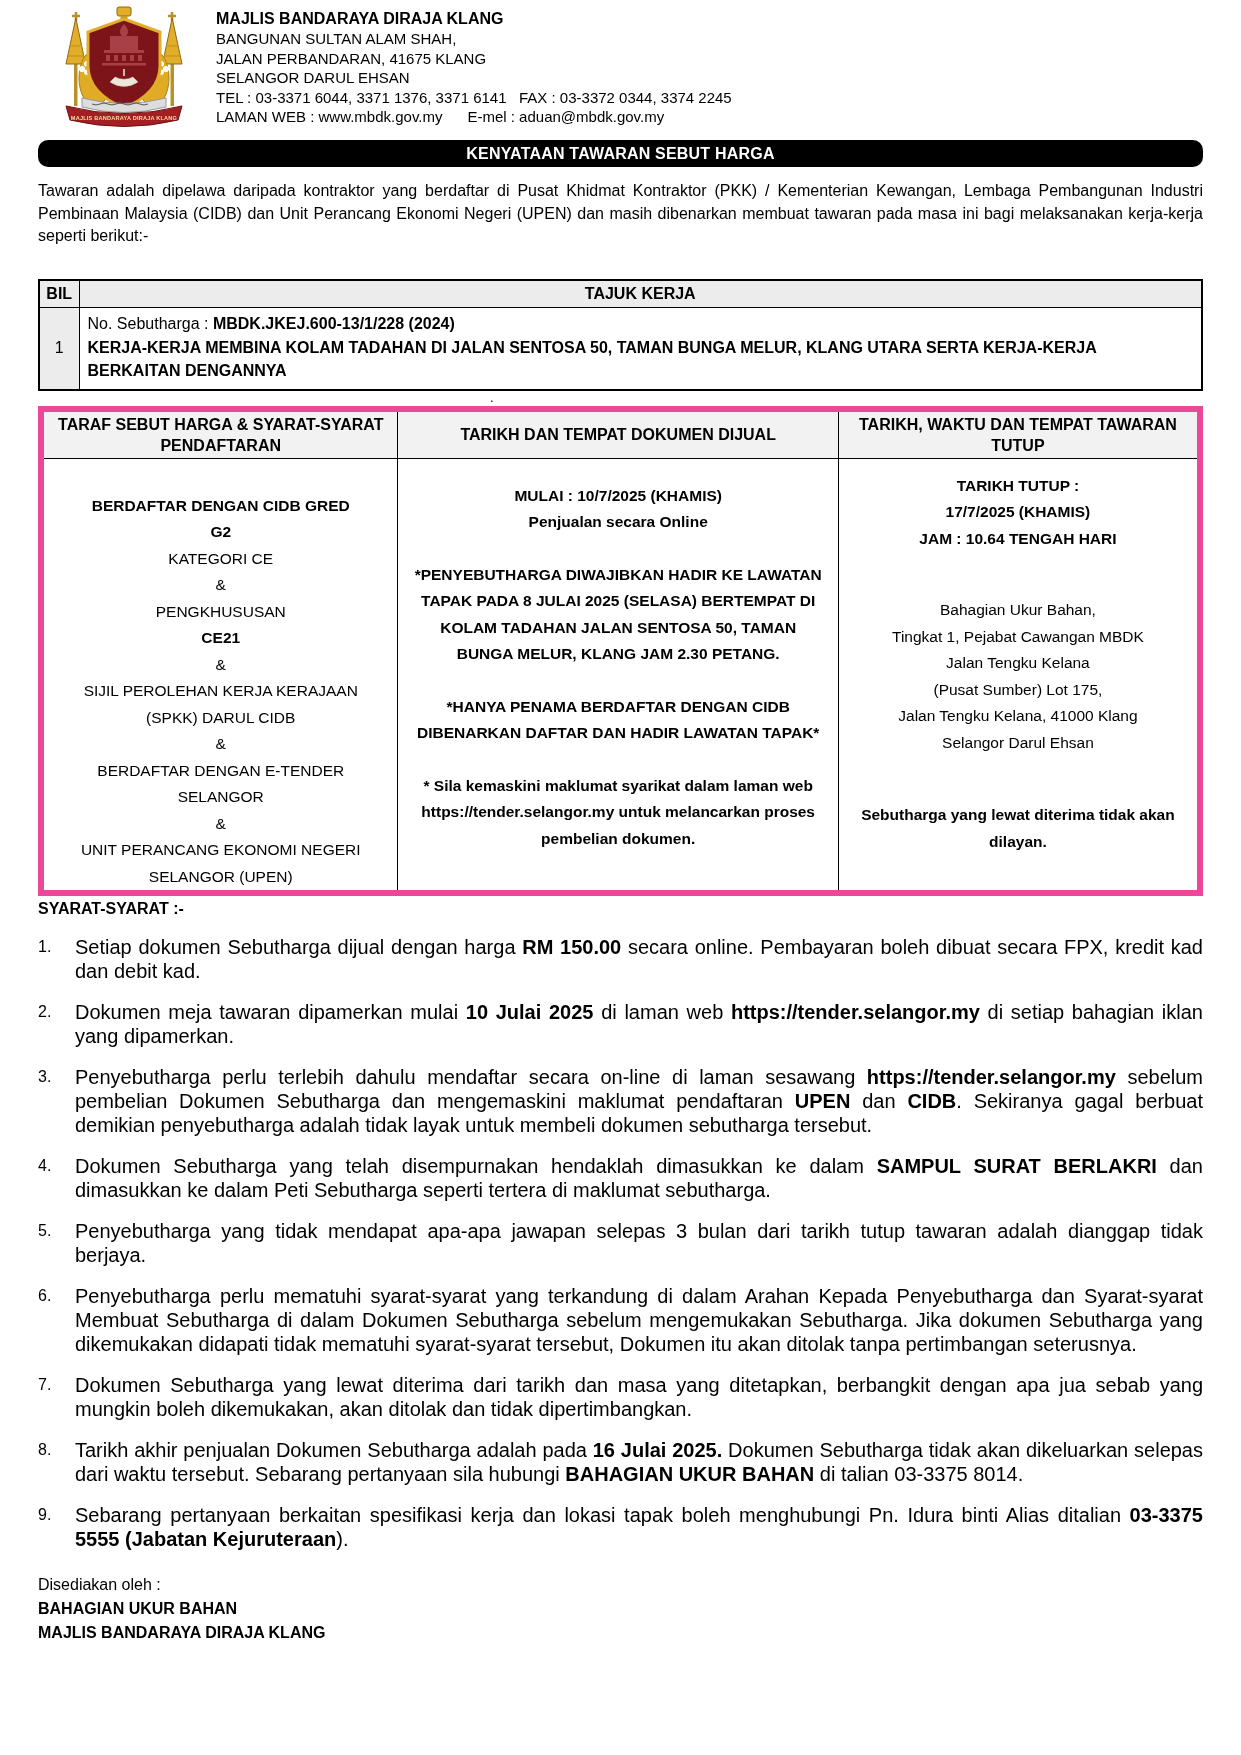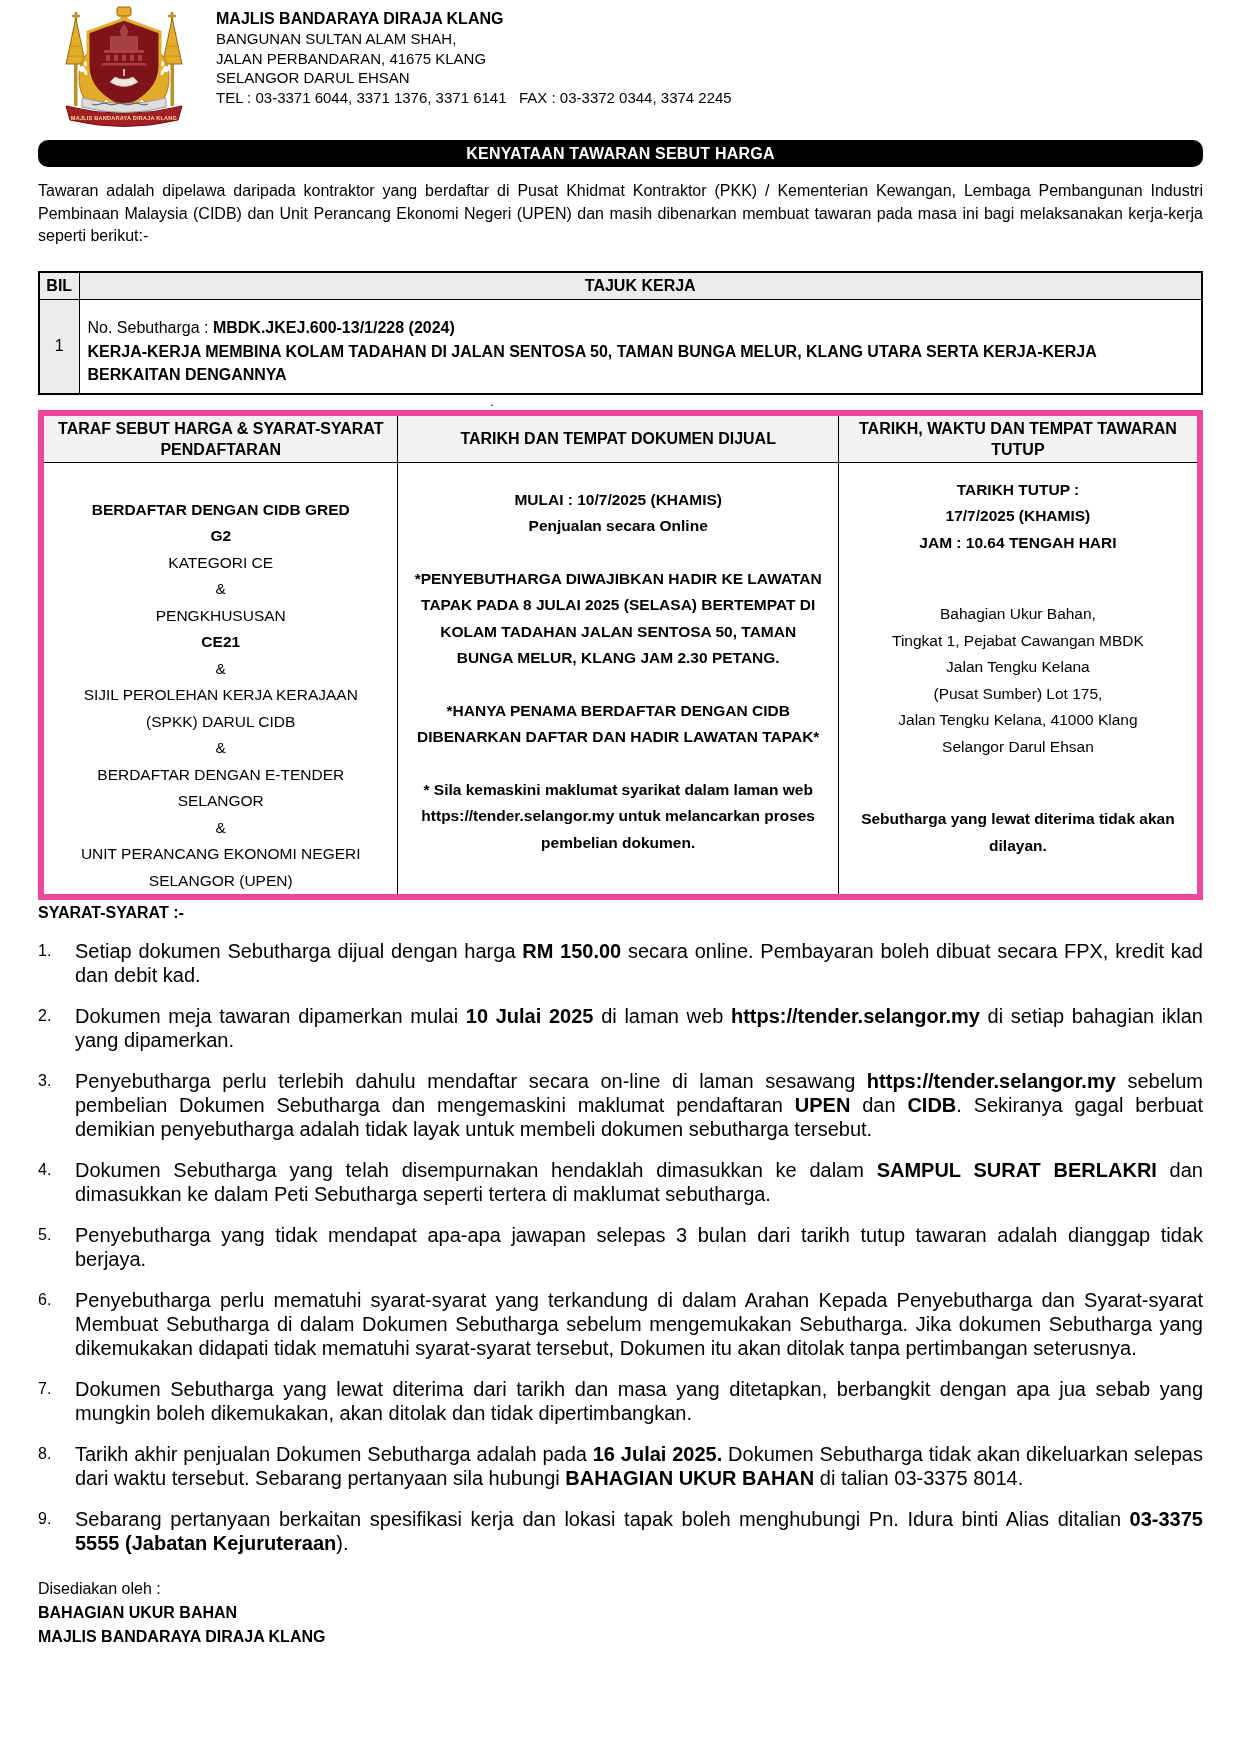--- a/index.html
+++ b/index.html
@@ -26,26 +26,26 @@
     height:27px; line-height:27px; letter-spacing:0.2px;border-radius:10px;
   }
 
   
   .intro { margin-top:13px; font-size:16px; line-height:22.5px; text-align:justify; }
 
   .b { font-weight:bold; }
 
   
   table { width:100%; border-collapse:collapse; }
-  .t1 { margin-top:23px; border:2px solid #000; }
+  .t1 { margin-top:31px; border:2px solid #000; }
   .t1 th, .t1 td { border:1px solid #000; font-size:16px; }
   .t1 th { background:#ececec; font-weight:bold; height:28px; text-align:center; }
   .t1 .bil { width:40px; text-align:center; }
   .t1 td.bil { background:#ececec; vertical-align:middle; }
-  .t1 td.job { padding:16px 8px 6px 8px; line-height:23.5px; }
+  .t1 td.job { padding:4px 8px 6px 8px; line-height:23.5px; }
 
   
   .gap-dot { height:15px; padding-left:452px; font-size:13px; line-height:13px; }
 
   
   .t2 { border:6px solid #ec4899; table-layout:fixed; }
   .t2 th, .t2 td { border:1px solid #000; }
   .t2 th {
     background:#f2f2f2; font-weight:bold; font-size:16px;
     text-align:center; vertical-align:middle; height:48px; line-height:21px; padding:2px 6px;
@@ -136,20 +136,21 @@
         <path d="M12 100 Q70 115 128 100 L124 114 Q70 127 16 114 Z" fill="#a31f24" stroke="#6e0f13" stroke-width="1"></path>
         <text x="70" y="113.5" font-size="5.6" font-weight="bold" fill="#f7df9a" text-anchor="middle" letter-spacing="0.2">MAJLIS BANDARAYA DIRAJA KLANG</text>
       </svg>
     </div>
     <div class="org-info">
       <div class="org-name">MAJLIS BANDARAYA DIRAJA KLANG</div>
       <div class="addr">BANGUNAN SULTAN ALAM SHAH,</div>
       <div class="addr">JALAN PERBANDARAN, 41675 KLANG</div>
       <div class="addr">SELANGOR DARUL EHSAN</div>
       <div class="addr pre">TEL : 03-3371 6044, 3371 1376, 3371 6141   FAX : 03-3372 0344, 3374 2245</div>
+      <div class="addr pre">LAMAN WEB : www.mbdk.gov.my      E-mel : aduan@mbdk.gov.my</div>
     </div>
   </div>
 
   <div class="banner">KENYATAAN TAWARAN SEBUT HARGA</div>
 
   <p class="intro">Tawaran adalah dipelawa daripada kontraktor yang berdaftar di Pusat Khidmat Kontraktor (PKK) / Kementerian Kewangan, Lembaga Pembangunan Industri Pembinaan Malaysia (CIDB) dan Unit Perancang Ekonomi Negeri (UPEN) dan masih dibenarkan membuat tawaran pada masa ini bagi melaksanakan kerja-kerja seperti berikut:-</p>
 
   <table class="t1">
     <tbody>
       <tr>

